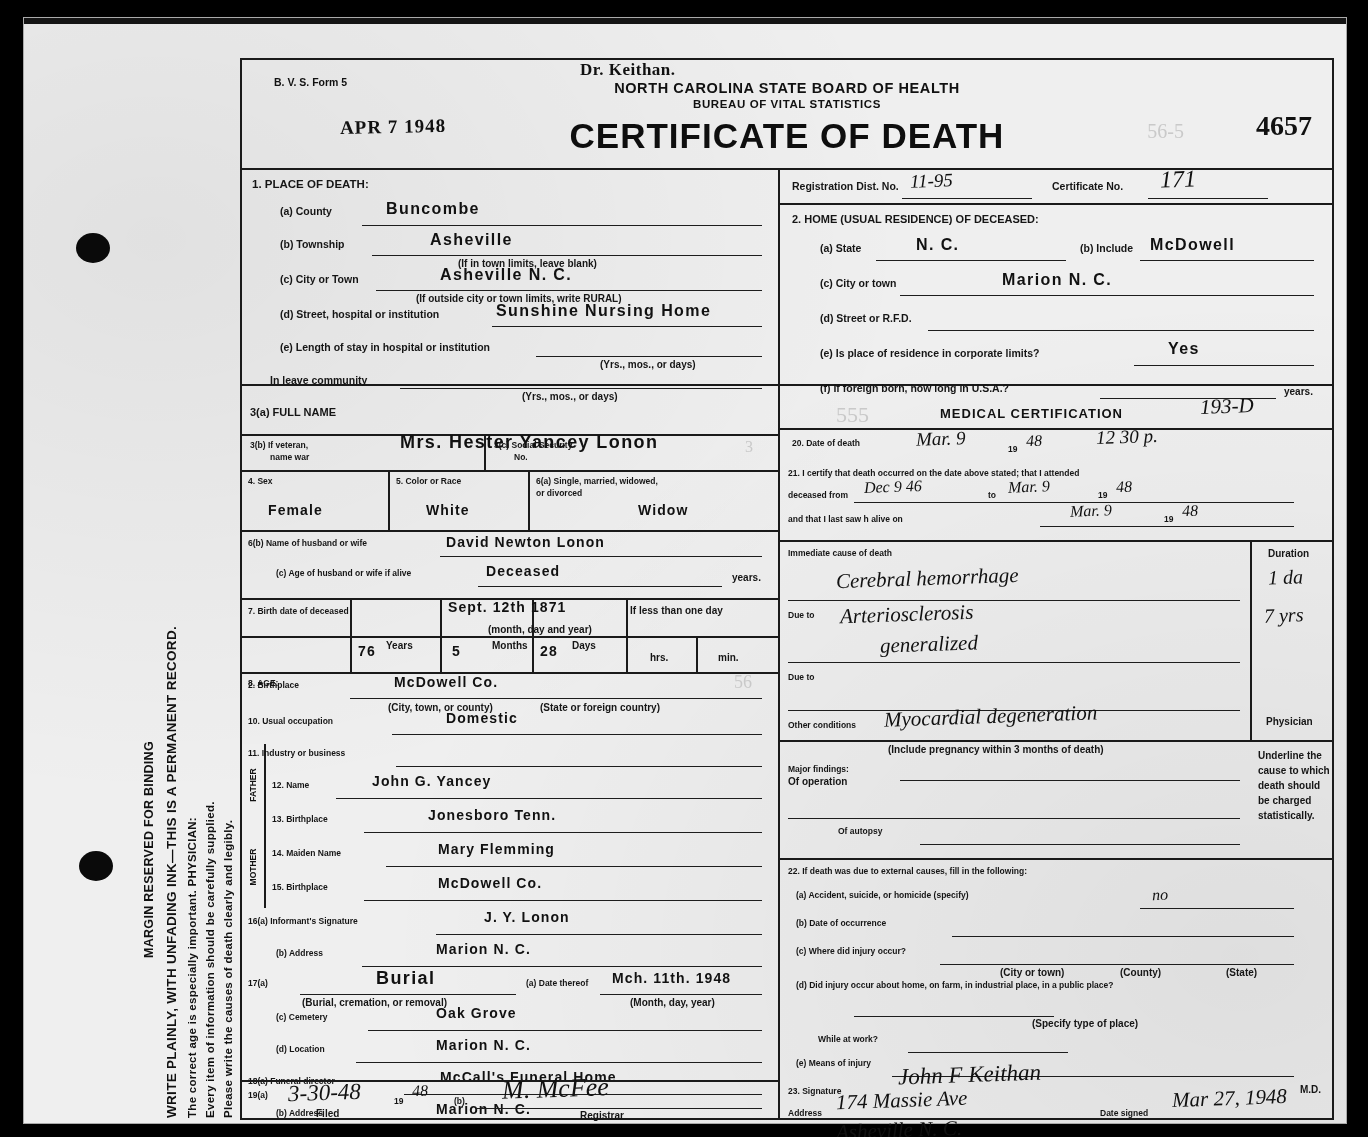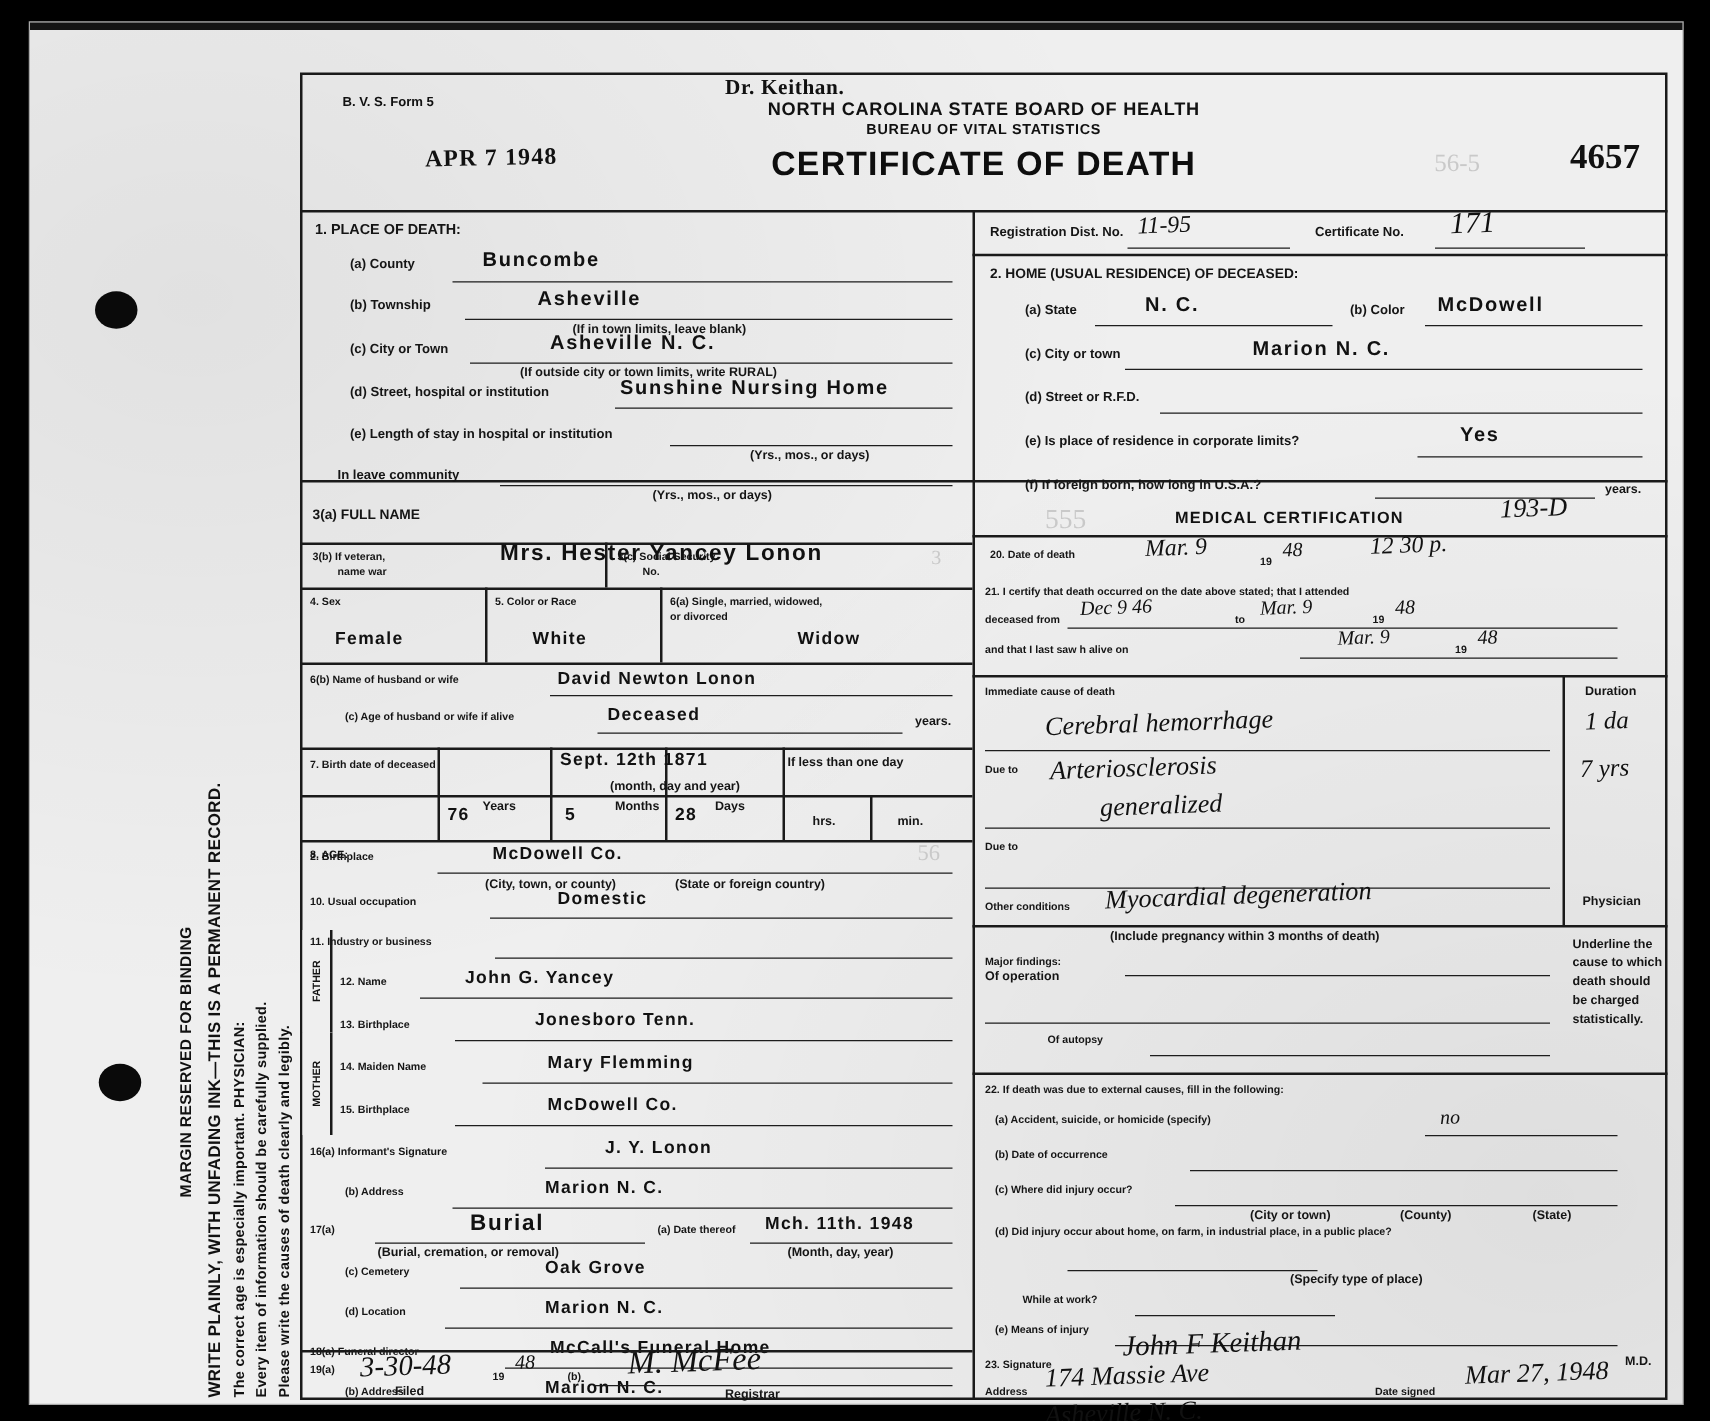--- a/index.html
+++ b/index.html
@@ -33,21 +33,21 @@
   .hdr{position:absolute;left:0;top:0;width:100%;height:110px;}
   .kth{position:absolute;left:340px;top:2px;font-size:17px;font-weight:bold;color:#111;
        font-family:"Liberation Serif",serif;letter-spacing:.5px;}
   .orgline1{position:absolute;left:0;right:0;top:22px;text-align:center;font-size:14.5px;font-weight:bold;
             letter-spacing:.6px;color:#111;}
   .orgline2{position:absolute;left:0;right:0;top:40px;text-align:center;font-size:11.5px;font-weight:bold;
             letter-spacing:.6px;color:#111;}
   .formno{position:absolute;left:34px;top:18px;font-size:10.5px;font-weight:bold;color:#111;}
   .stamp{position:absolute;left:100px;top:58px;font-size:19px;font-weight:bold;color:#111;
          font-family:"Liberation Serif",serif;letter-spacing:1px;transform:rotate(-1.2deg);}
-  .title{position:absolute;left:0;right:0;top:58px;text-align:center;font-size:27px;font-weight:bold;
+  .title{position:absolute;left:0;right:0;top:58px;text-align:center;font-size:35px;font-weight:bold;
          letter-spacing:1px;color:#0e0e0e;font-family:"Liberation Sans",sans-serif;}
   .certno{position:absolute;right:22px;top:52px;font-size:28px;font-weight:bold;color:#111;
           font-family:"Liberation Serif",serif;}
   .ghost{position:absolute;right:150px;top:62px;font-size:20px;color:#bcbcbc;font-family:"Liberation Serif",serif;}
 
   .hl{position:absolute;background:#1a1a1a;height:2px;}
   .vl{position:absolute;background:#1a1a1a;width:2px;}
 
   .lbl{position:absolute;font-size:10.5px;font-weight:bold;color:#151515;white-space:nowrap;}
   .lbl.sm{font-size:8.5px;font-weight:bold;}
@@ -156,21 +156,21 @@
       <div class="ul" style="left:662px;top:140px;width:130px;"></div>
       <div class="hw" style="left:670px;top:112px;">11-95</div>
       <div class="lbl" style="left:812px;top:122px;">Certificate No.</div>
       <div class="ul" style="left:908px;top:140px;width:120px;"></div>
       <div class="hw" style="left:920px;top:108px;font-size:24px;">171</div>
 
       <div class="lbl" style="left:552px;top:155px;font-size:11px;">2. HOME (USUAL RESIDENCE) OF DECEASED:</div>
       <div class="lbl" style="left:580px;top:184px;">(a) State</div>
       <div class="ul" style="left:636px;top:202px;width:190px;"></div>
       <div class="tw" style="left:676px;top:178px;">N. C.</div>
-      <div class="lbl" style="left:840px;top:184px;">(b) Color</div>
+      <div class="lbl" style="left:840px;top:184px;">(b) Include</div>
       <div class="ul" style="left:900px;top:202px;width:174px;"></div>
       <div class="tw" style="left:910px;top:178px;">McDowell</div>
 
       <div class="lbl" style="left:580px;top:219px;">(c) City or town</div>
       <div class="ul" style="left:660px;top:237px;width:414px;"></div>
       <div class="tw" style="left:762px;top:213px;">Marion N. C.</div>
 
       <div class="lbl" style="left:580px;top:254px;">(d) Street or R.F.D.</div>
       <div class="ul" style="left:688px;top:272px;width:386px;"></div>
 

